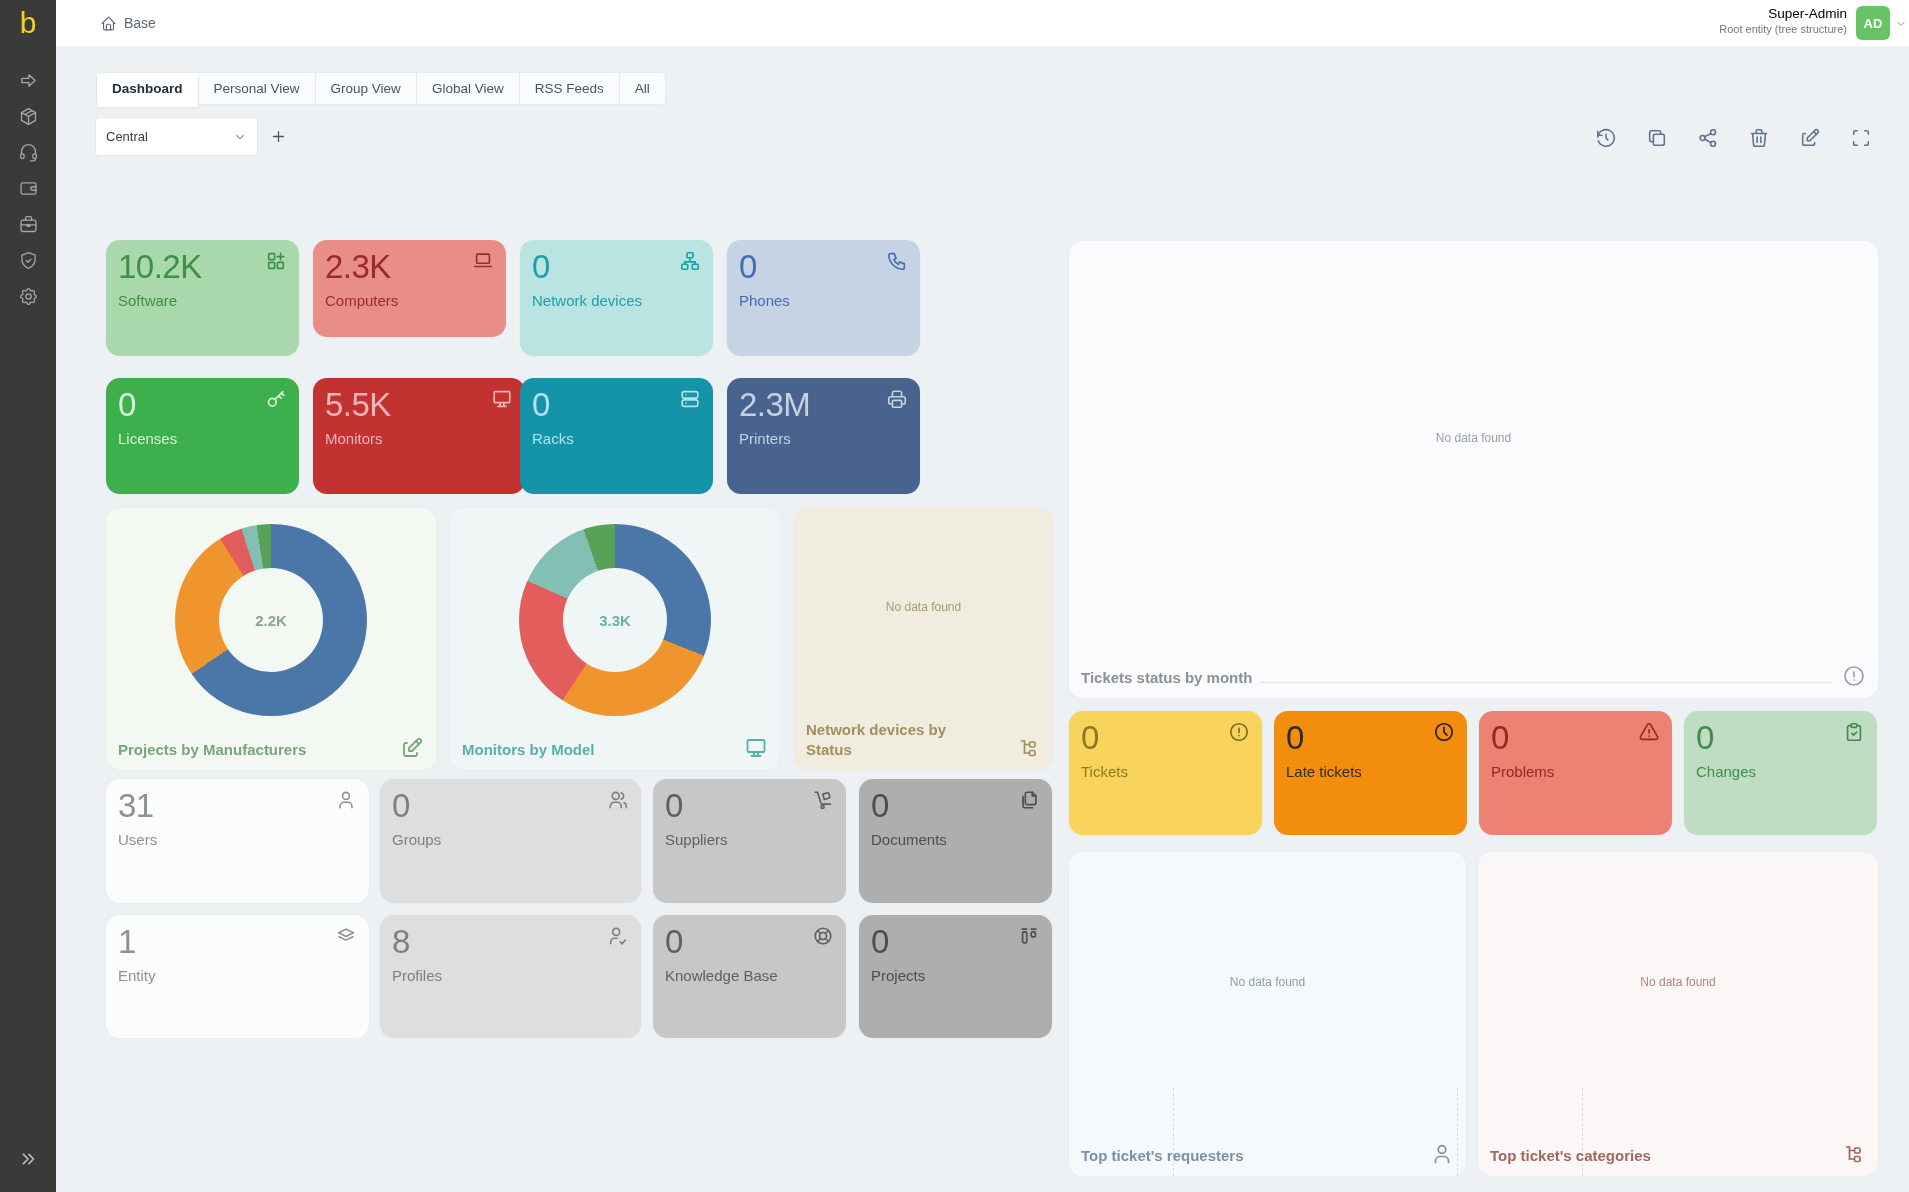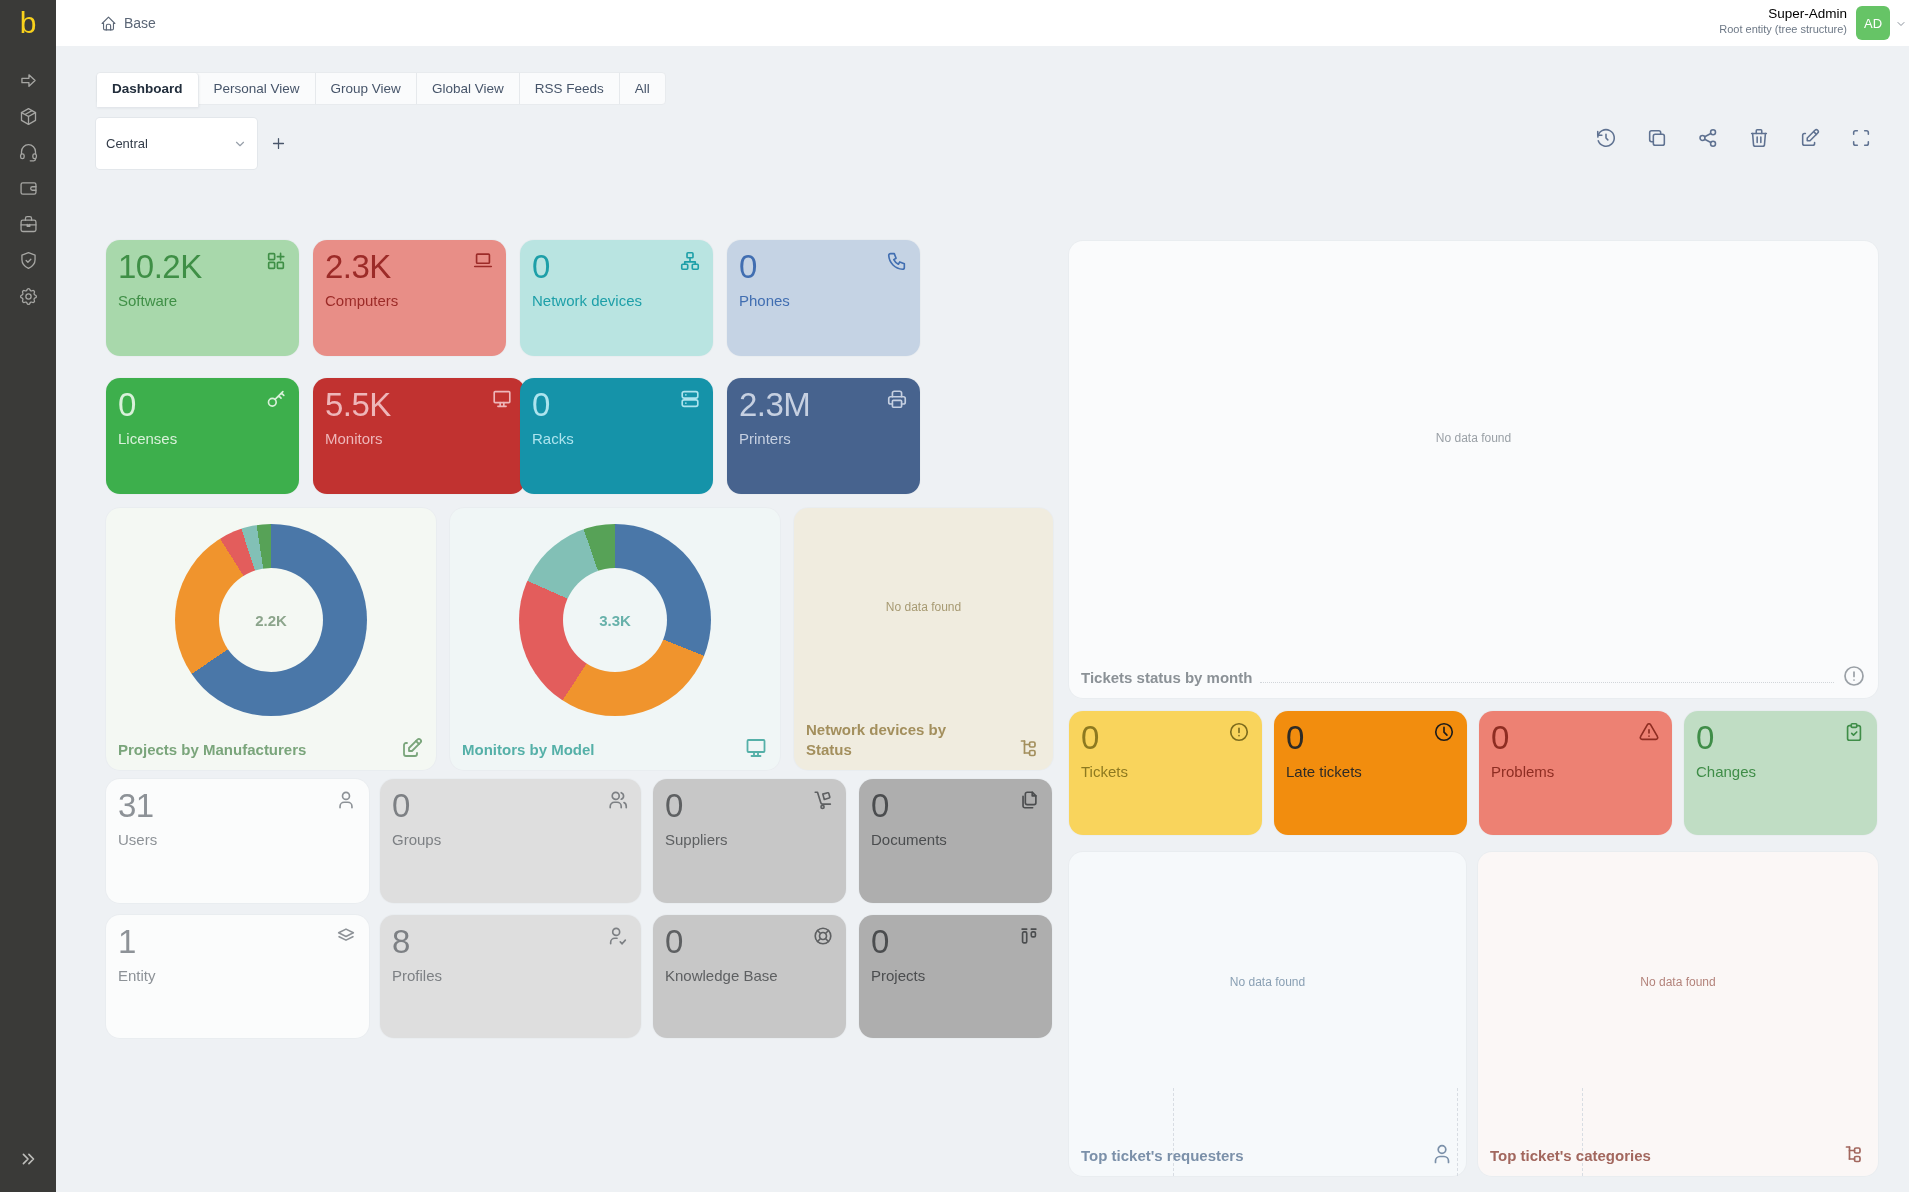--- a/index.html
+++ b/index.html
@@ -15,32 +15,32 @@
   #sidebar-icons{margin-top:16px}
   .s-icon{width:56px;height:36px;display:flex;align-items:center;justify-content:center;color:#a6a6a3;cursor:pointer}
   #sidebar-collapse{position:absolute;bottom:22px;left:0;width:56px;display:flex;justify-content:center;color:#bdbdba;cursor:pointer}
   
   #header{position:absolute;left:56px;top:0;width:1853px;height:46px;background:#ffffff}
   #breadcrumb{position:absolute;left:44px;top:0;height:46px;display:flex;align-items:center;gap:7px;color:#5b6676;font-size:14px;cursor:pointer}
   #user-block{position:absolute;right:62px;top:6px;text-align:right;line-height:1.25}
   #user-name{font-size:13.5px;color:#000000}
   #user-entity{font-size:11px;color:#6d7886}
   #avatar{position:absolute;right:19px;top:6px;width:34px;height:34px;border-radius:6px;background:#66c466;
-    color:#ffffff;font-size:13px;font-weight:normal;display:flex;align-items:center;justify-content:center;cursor:pointer}
+    color:#ffffff;font-size:13px;font-weight:bold;display:flex;align-items:center;justify-content:center;cursor:pointer}
   #avatar-chevron{position:absolute;right:2px;top:16px;color:#8a929c}
   
   #tabbar{position:absolute;left:96px;top:72px;display:flex;background:#fafbfc;border:1px solid #e8ebee;border-radius:4px;z-index:2}
   .tab{padding:8px 15px;font-size:13.5px;color:#47556a;border-right:1px solid #e6e9ec;cursor:pointer;white-space:nowrap}
   .tab:last-child{border-right:none}
   .tab.active{background:#ffffff;color:#222e3c;font-weight:bold;border-radius:4px 4px 0 0;
     box-shadow:0 1px 3px rgba(30,40,60,.08);position:relative;top:0;padding-bottom:11px;margin-bottom:-3px}
   
   #selector-row{position:absolute;left:96px;top:118px;display:flex;align-items:center;gap:13px}
   #dashboard-select{width:141px;height:27px;background:#ffffff;border-radius:4px;display:flex;align-items:center;
-    padding:12px 10px;font-size:13px;color:#333c49;cursor:pointer;box-shadow:0 0 0 1px rgba(40,50,70,.05)}
+    padding:5px 10px;font-size:13px;color:#333c49;cursor:pointer;box-shadow:0 0 0 1px rgba(40,50,70,.05)}
   #dashboard-select .sel-label{flex:1}
   #dashboard-select .chev{color:#98a0aa;display:flex}
   #add-dashboard{color:#49566a;display:flex;cursor:pointer}
   #toolbar{position:absolute;top:127px;left:1595px;display:flex;gap:29px;color:#5f7291}
   .tool{width:22px;height:22px;cursor:pointer;display:flex}
   
   .card{position:absolute;border-radius:14px;box-shadow:0 0 0 1px rgba(20,30,50,.02)}
   .tile{padding:8px 12px;box-sizing:border-box;cursor:pointer}
   .tile .value{display:block;font-size:33px;line-height:38px;letter-spacing:-.5px}
   .tile .label{display:block;font-size:15px;margin-top:6px}
@@ -241,21 +241,21 @@
       <span class="label">Software</span>
       <span class="ticon" style="color:#3f8f46">
         <svg width="22" height="22" viewBox="0 0 24 24" fill="none" stroke="currentColor" stroke-width="1.8" stroke-linecap="round" stroke-linejoin="round">
           <rect x="4" y="4" width="6.5" height="6.5" rx="1"></rect>
           <rect x="4" y="13.5" width="6.5" height="6.5" rx="1"></rect>
           <rect x="13.5" y="13.5" width="6.5" height="6.5" rx="1"></rect>
           <path d="M13.5 7.25h7M17 3.75v7"></path>
         </svg>
       </span>
     </div>
-    <div class="card tile" style="left: 313px; top: 240px; width: 193px; height: 116px; background: rgb(232, 142, 135); color: rgb(156, 43, 40);">
+    <div class="card tile" style="left: 313px; top: 240px; width: 193px; height: 97px; background: rgb(232, 142, 135); color: rgb(156, 43, 40);">
       <span class="value">2.3K</span>
       <span class="label">Computers</span>
       <span class="ticon" style="color:#9c2b28">
         <svg width="22" height="22" viewBox="0 0 24 24" fill="none" stroke="currentColor" stroke-width="1.8" stroke-linecap="round" stroke-linejoin="round">
           <rect x="5" y="4.5" width="14" height="10" rx="1"></rect>
           <path d="M3 18h18"></path>
         </svg>
       </span>
     </div>
     <div class="card tile" style="left: 520px; top: 240px; width: 193px; height: 116px; background: rgb(185, 228, 225); color: rgb(29, 159, 168);">

